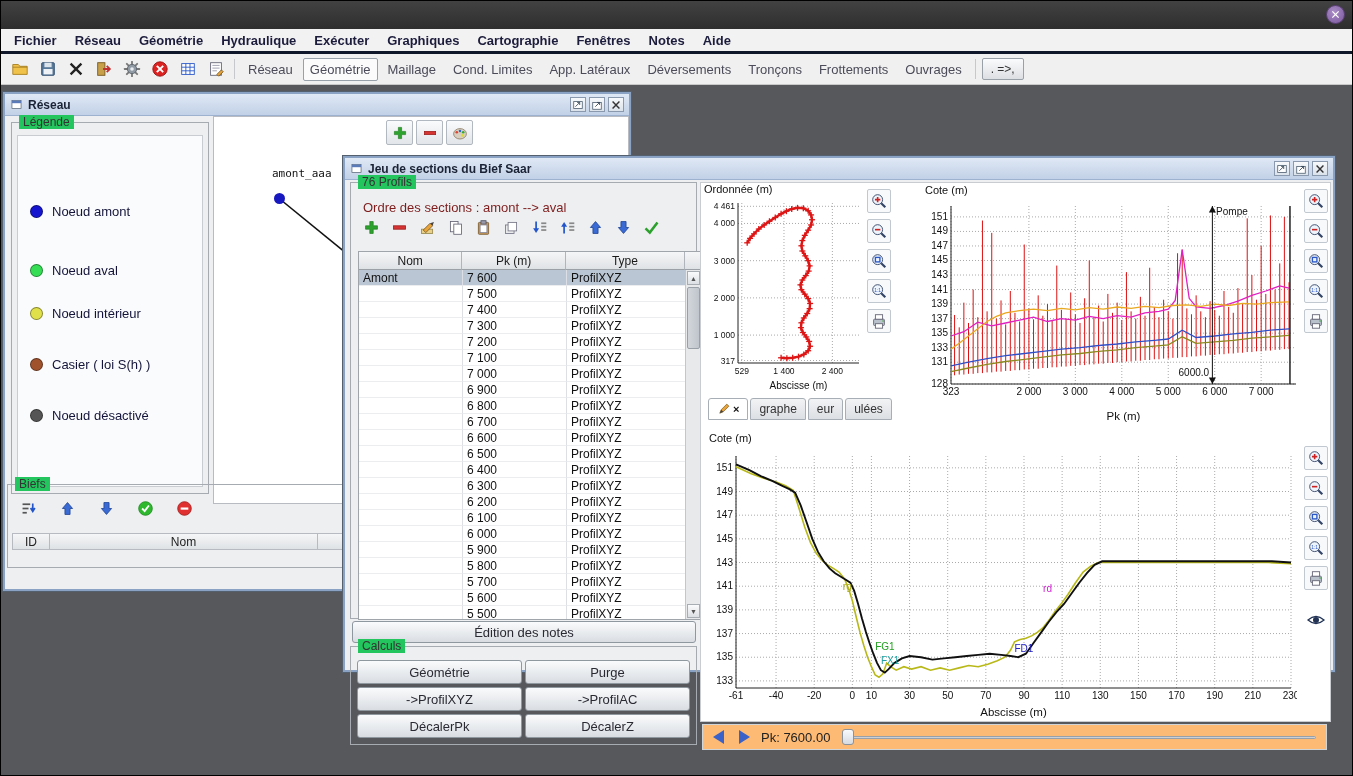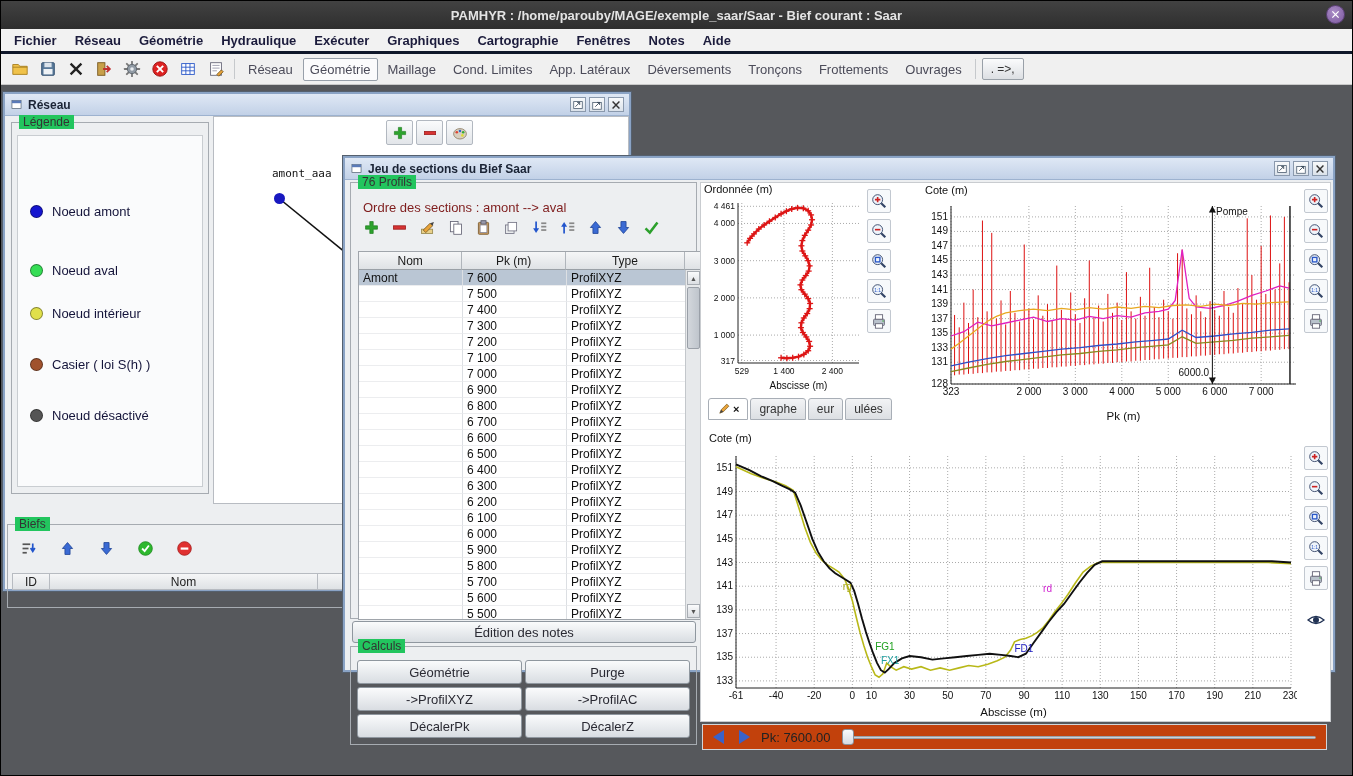--- a/index.html
+++ b/index.html
@@ -36,21 +36,21 @@
   .legend-panel{position:absolute;left:5px;top:12px;right:5px;bottom:6px;background:#fafbfc;border:1px solid #c9cdd1;}
   .legend-item{position:absolute;left:12px;display:flex;align-items:center;gap:9px;}
   .legend-dot{width:13px;height:13px;border-radius:50%;border:1px solid rgba(0,0,0,.4);}
   .legend-label{font-size:13px;color:#14143a;}
   .reseau-canvas{position:absolute;left:208px;top:0;width:416px;height:388px;background:#fff;border:1px solid #b8bcc2;}
   .canvas-toolbar{position:absolute;left:172px;top:3px;display:flex;gap:3px;}
   .canvas-btn{width:27px;height:25px;border:1px solid #b2b8c0;background:linear-gradient(#fafbfc,#e2e5e9);border-radius:2px;display:flex;align-items:center;justify-content:center;}
   .node-label{position:absolute;left:58px;top:50px;font-family:"DejaVu Sans Mono",monospace;font-size:11px;color:#111;}
   .node-dot{position:absolute;left:60px;top:76px;width:11px;height:11px;border-radius:50%;background:#1818c0;}
   .edge-svg{position:absolute;left:0;top:0;width:100%;height:100%;}
-  .biefs-group{left:2px;top:408px;width:620px;height:84px;}
+  .biefs-group{left:2px;top:368px;width:620px;height:84px;}
   .biefs-toolbar{position:absolute;left:8px;top:12px;display:flex;gap:15px;}
   .flat-btn{width:24px;height:22px;display:flex;align-items:center;justify-content:center;}
   .biefs-header{position:absolute;left:4px;top:48px;width:610px;height:17px;display:flex;}
   .bh{background:linear-gradient(#f5f6f7,#dfe2e5);border:1px solid #b7bbc1;border-left:none;font-size:12px;color:#222;display:flex;align-items:center;justify-content:center;}
   .bh:first-child{border-left:1px solid #b7bbc1;}
   .bh.c1{width:38px;} .bh.c2{width:268px;} .bh.c3{flex:1;}
   
   .profils-group{left:5px;top:2px;width:347px;height:437px;}
   .order-label{position:absolute;left:12px;top:17px;font-size:13px;color:#7f1d1d;}
   .profils-toolbar{position:absolute;left:8px;top:33px;display:flex;gap:4px;}
@@ -84,36 +84,35 @@
   #chart-cross{left:362px;top:264px;}
   #yl-cross{left:364px;top:252px;}
   .zoom-col{position:absolute;display:flex;flex-direction:column;gap:6px;}
   #zoom1{left:522px;top:9px;} #zoom2{left:959px;top:9px;} #zoom3{left:959px;top:266px;}
   .zoom-btn{width:24px;height:24px;border:1px solid #c2c8d0;background:#f7f9fb;border-radius:2px;display:flex;align-items:center;justify-content:center;}
   .eye-btn{margin-top:12px;border:none;background:transparent;}
   .view-tabs{position:absolute;left:363px;top:218px;display:flex;gap:2px;align-items:flex-end;}
   .tab{height:22px;padding:2px 8px;font-size:12px;color:#333;background:linear-gradient(#f2f3f5,#dcdfe3);border:1px solid #a8aeb6;border-radius:3px 3px 0 0;display:flex;align-items:center;gap:2px;}
   .tab.selected{background:#fff;}
   .tab-x{font-size:11px;font-weight:bold;color:#111;}
-  .navbar{position:absolute;left:357px;top:544px;right:6px;height:26px;background:#c2410c;border:1px solid #d2d5d8;display:flex;align-items:center;padding:0 6px;gap:8px;}
+  .navbar{position:absolute;left:357px;top:544px;right:6px;height:26px;background:#fdba74;border:1px solid #d2d5d8;display:flex;align-items:center;padding:0 6px;gap:8px;}
   .nav-btn{width:18px;height:18px;display:flex;align-items:center;justify-content:center;}
   .nav-btn i{display:block;width:0;height:0;}
   .nav-btn.prev i{border-right:11px solid #3a62c8;border-top:7px solid transparent;border-bottom:7px solid transparent;}
   .nav-btn.next i{border-left:11px solid #3a62c8;border-top:7px solid transparent;border-bottom:7px solid transparent;}
   .pk-label{font-size:13px;color:#222;}
   .slider{position:relative;flex:1;height:18px;margin:0 4px;}
   .slider-track{position:absolute;left:0;right:0;top:8px;height:3px;background:#cdd1d6;border:1px solid #9aa0a8;border-radius:2px;}
   .slider-handle{position:absolute;left:0;top:1px;width:12px;height:16px;background:linear-gradient(#f8fafc,#d6dbe2);border:1px solid #8a929c;border-radius:3px;}
 </style>
 </head>
 <body>
 
 <div class="screen">
   <div class="titlebar">
-    <span class="tb-title">PAMHYR : /home/parouby/MAGE/exemple_saar/Saar - Bief courant : Saar</span>
     <span class="tb-close">
       <svg viewBox="0 0 14 14" width="11" height="11">
           <path d="M3 3 L11 11 M11 3 L3 11" stroke="#fff" stroke-width="1.6"></path>
         </svg>
     </span>
   </div>
 
   <div class="menubar" id="menubar">
       <span class="menu-item">Fichier</span>
       <span class="menu-item">Réseau</span>

